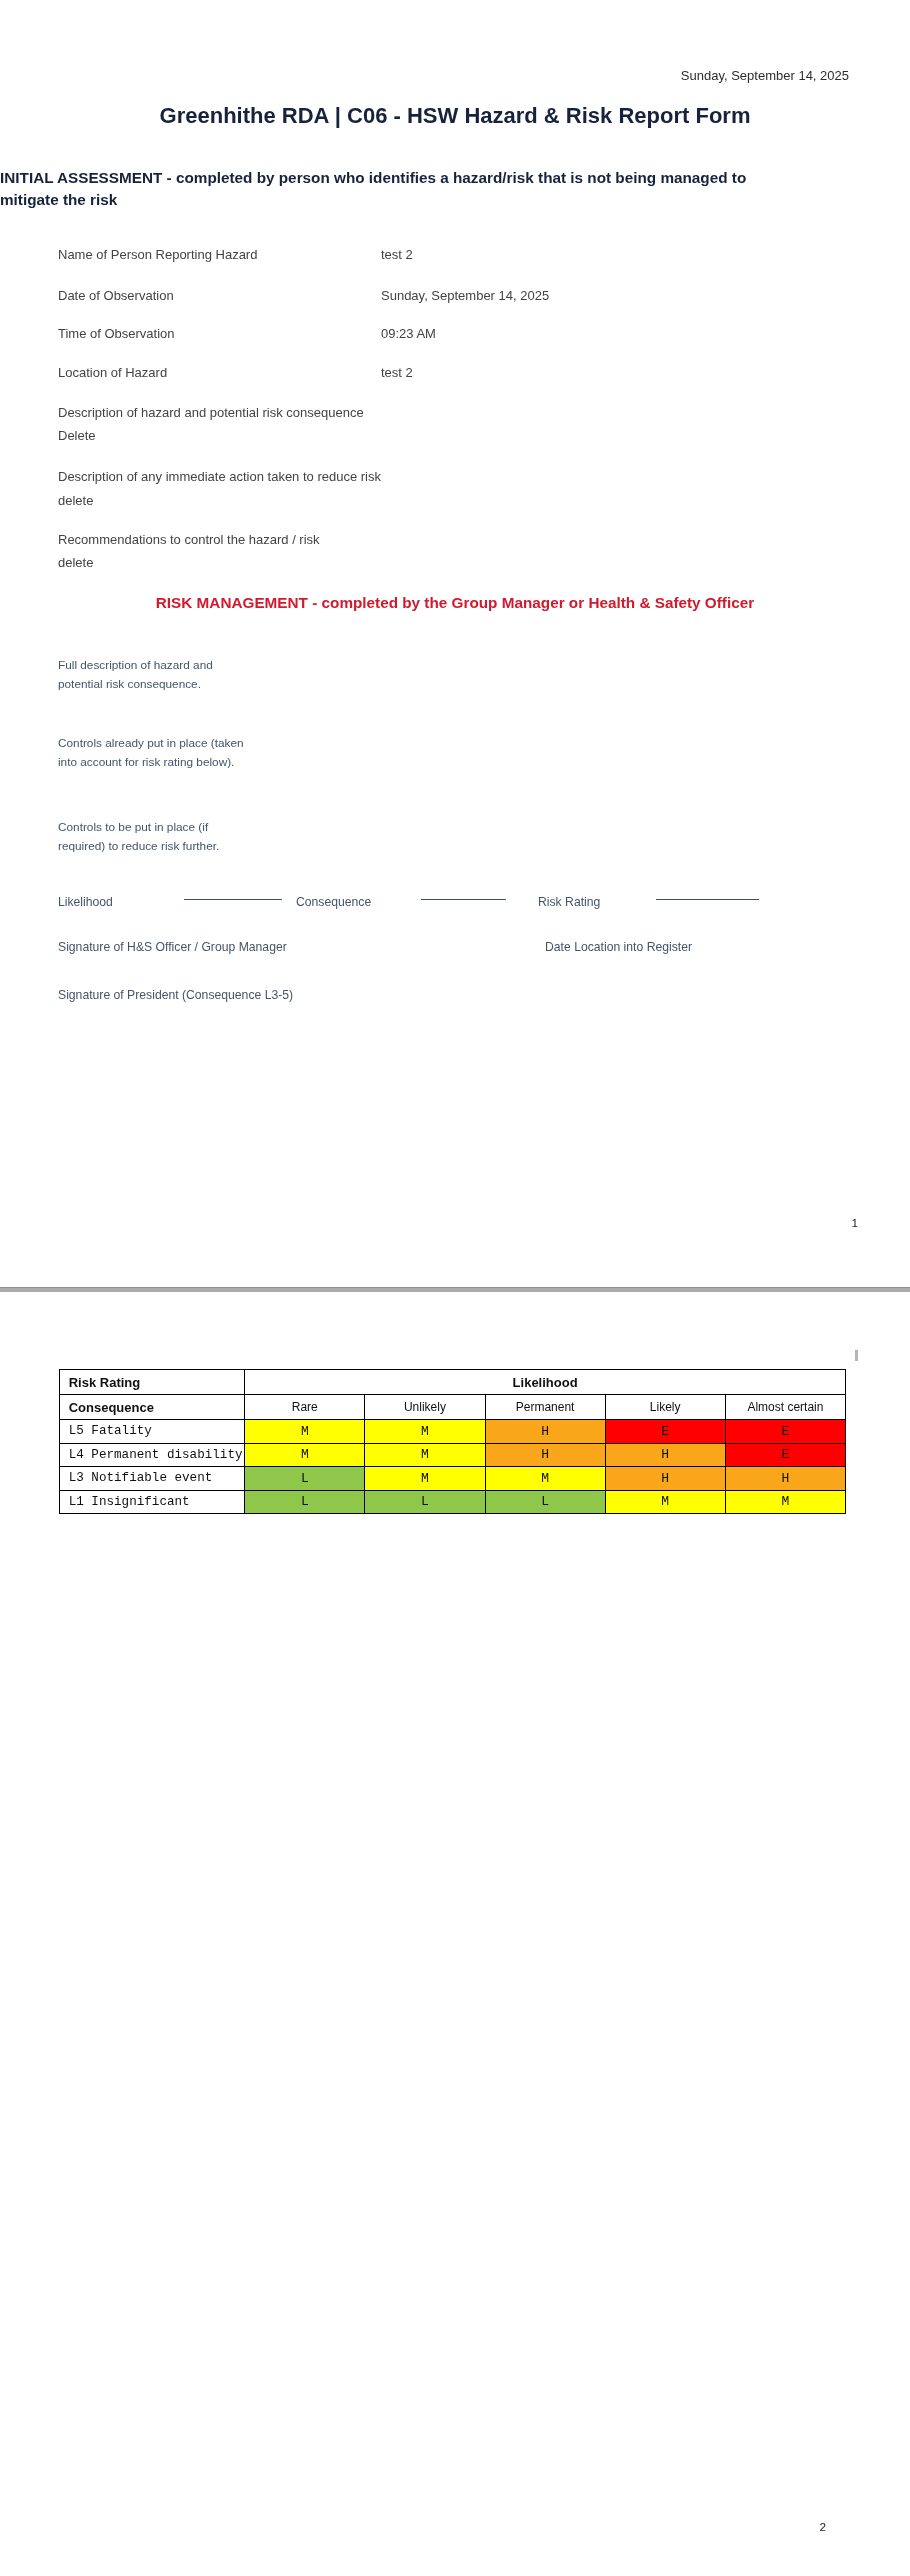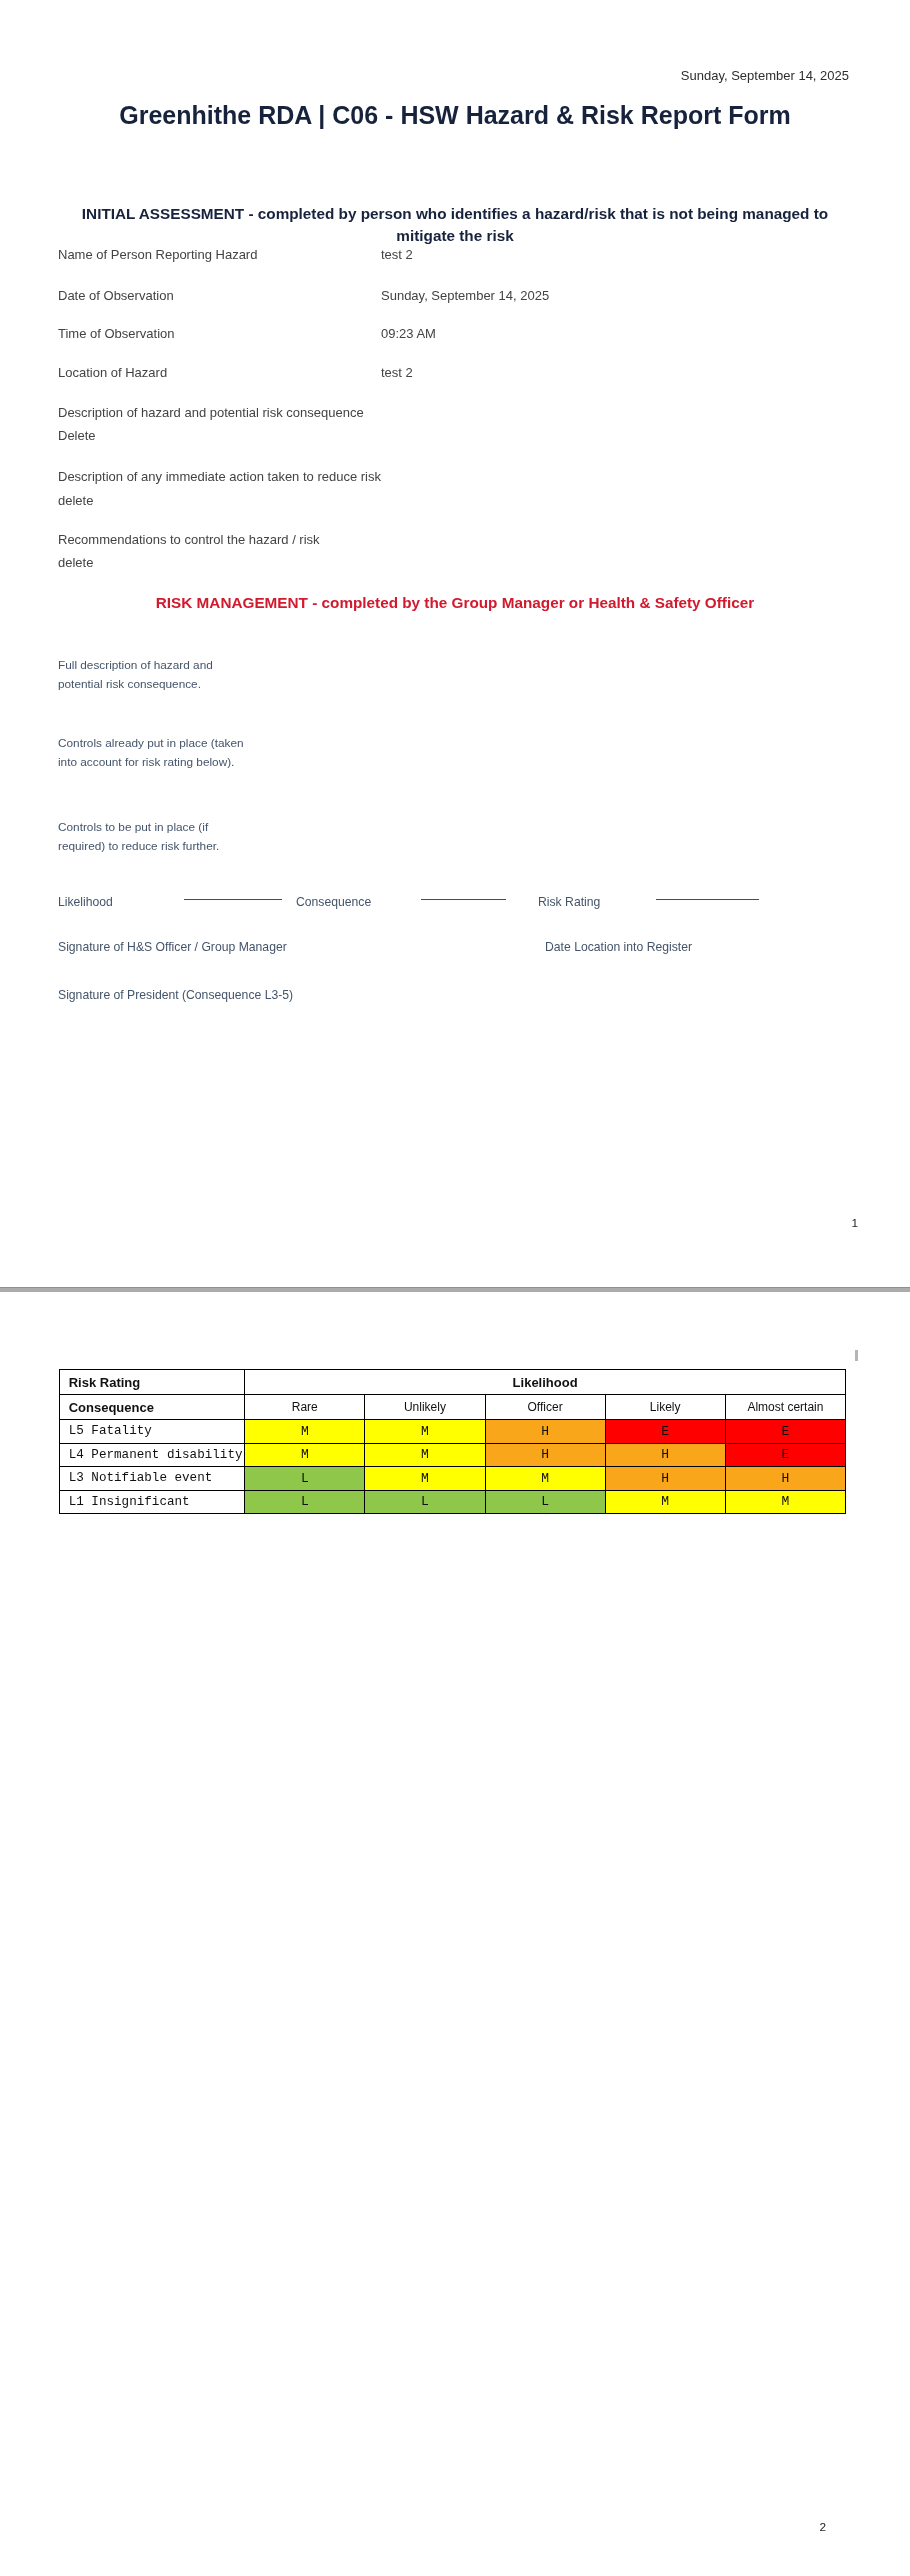--- a/index.html
+++ b/index.html
@@ -15,23 +15,23 @@
   .page2 { height: 1284px; }
   .page-divider { width: 910px; height: 5.2px; background: #ababab; border-top: 0.9px solid #8f8f8f; }
 
   .date-top {
     position: absolute; top: 68px; right: 61px;
     font-size: 13px; color: #2e2e2e; white-space: nowrap;
   }
   .title-wrap { position: absolute; top: 99px; left: 0; right: 0; text-align: center; }
   .title {
     display: inline-block; max-width: 689px;
-    font-size: 25px; line-height: 33px; font-weight: bold; color: #17233d;
-  }
-  .subtitle-wrap { position: absolute; top: 203px; left: 0; right: 0; text-align: center; }
+    font-size: 22px; line-height: 33px; font-weight: bold; color: #17233d;
+  }
+  .subtitle-wrap { position: absolute; top: 167px; left: 0; right: 0; }
   .subtitle {
     display: inline-block; max-width: 789px;
     font-size: 15.3px; line-height: 22px; font-weight: bold; color: #17233d;
   }
   .lab, .val {
     position: absolute; font-size: 13px; color: #434343; white-space: nowrap;
   }
   .lab { left: 58px; }
   .val { left: 381px; }
   .blk-lab, .blk-val { position: absolute; left: 58px; font-size: 13px; color: #434343; white-space: nowrap; }
@@ -153,21 +153,21 @@
         </colgroup>
         <tbody>
           <tr class="hdr-row">
             <th class="corner">Risk Rating</th>
             <th class="like-hdr" colspan="5">Likelihood</th>
           </tr>
           <tr class="hdr-row">
             <th class="cons-hdr">Consequence</th>
             <th class="col-hdr">Rare</th>
             <th class="col-hdr">Unlikely</th>
-            <th class="col-hdr">Officer</th>
+            <th class="col-hdr">Permanent</th>
             <th class="col-hdr">Likely</th>
             <th class="col-hdr">Almost certain</th>
           </tr>
 
           <tr class="data-row">
             <td class="rlab">L5 Fatality</td>
             <td class="cell" style="background: rgb(255, 255, 0);">M</td>
             <td class="cell" style="background: rgb(255, 255, 0);">M</td>
             <td class="cell" style="background: rgb(249, 166, 26);">H</td>
             <td class="cell" style="background: rgb(255, 0, 0);">E</td>

